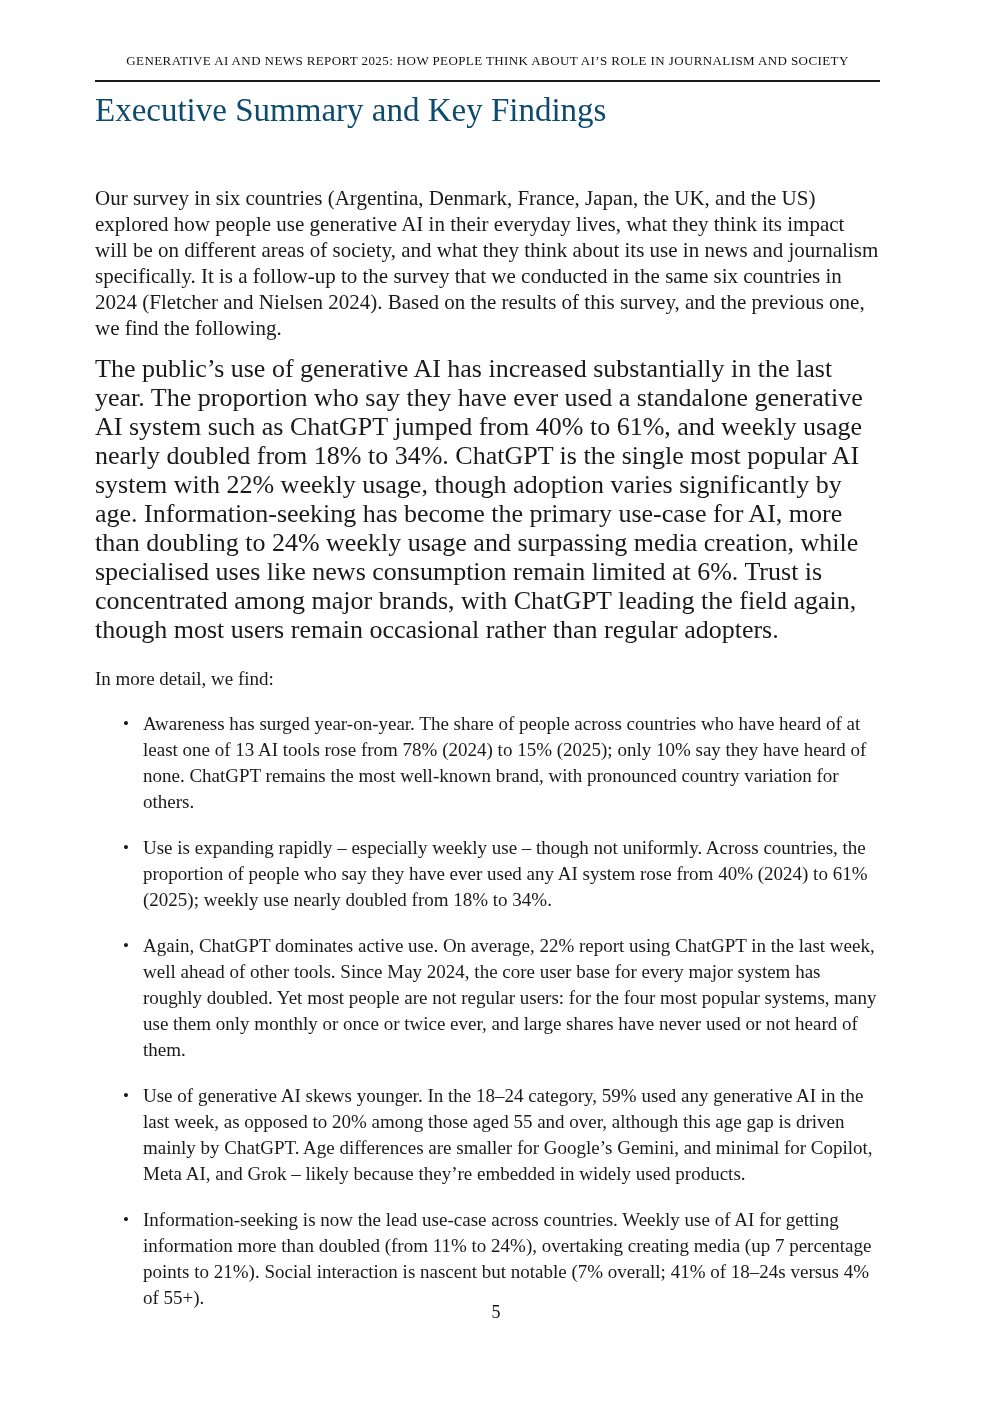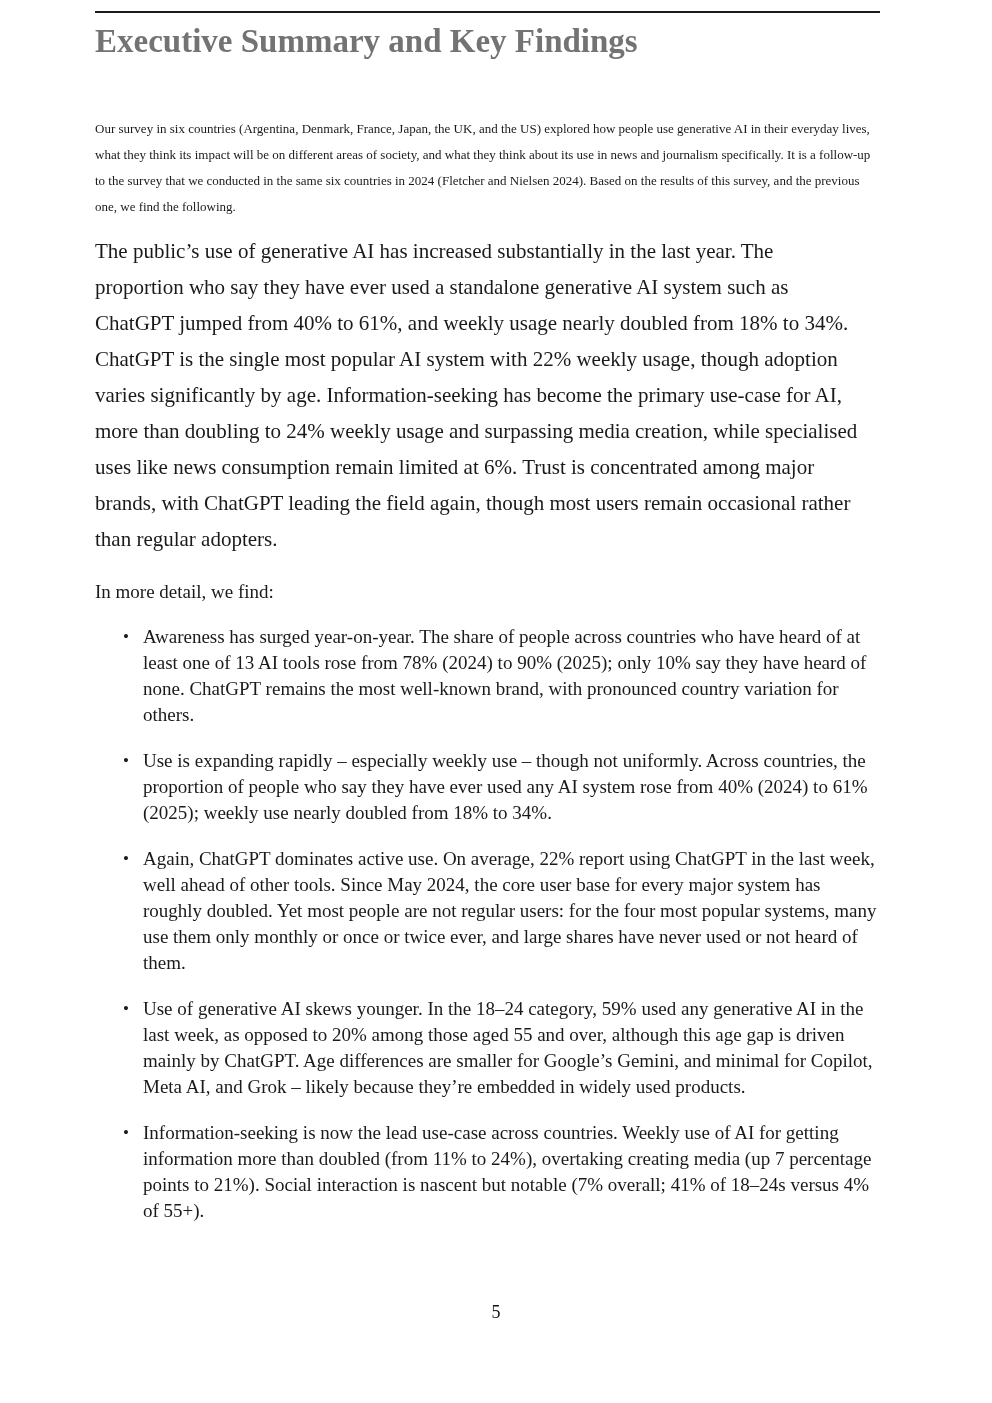--- a/index.html
+++ b/index.html
@@ -32,40 +32,40 @@
   .header-rule {
     margin-top: 11px;
     border: 0;
     border-bottom: 2px solid #1a1a1a;
     height: 0;
   }
   .page-title {
     margin: 8px 0 0 0;
     font-size: 33px;
     line-height: 40px;
-    font-weight: bold;
-    color: #737373;
+    font-weight: normal;
+    color: #0c4a6e;
   }
   .intro-paragraph {
     margin: 55px 0 0 0;
-    font-size: 13px;
+    font-size: 21px;
     line-height: 26px;
     text-align: left;
   }
   .section-heading {
     margin: 50px 0 0 0;
     font-size: 24px;
     line-height: 30px;
     font-weight: normal;
     color: #111111;
   }
   .section-paragraph {
     margin: 13px 16px 0 0;
-    font-size: 21px;
-    line-height: 36px;
+    font-size: 26px;
+    line-height: 29px;
   }
   .detail-lead {
     margin: 22px 0 0 0;
     font-size: 19px;
     line-height: 26px;
   }
   ul.key-findings {
     list-style: none;
     margin: 19px 0 0 0;
     padding: 0;
@@ -93,36 +93,37 @@
     font-size: 18px;
     line-height: 24px;
     color: #111111;
   }
 </style>
 </head>
 <body>
 
 <div class="content">
 
+  <div class="running-header">GENERATIVE AI AND NEWS REPORT 2025: HOW PEOPLE THINK ABOUT AI’S ROLE IN JOURNALISM AND SOCIETY</div>
 
   <hr class="header-rule">
 
   <h1 class="page-title">Executive Summary and Key Findings</h1>
 
   <p class="intro-paragraph">Our survey in six countries (Argentina, Denmark, France, Japan, the UK, and the US) explored how people use generative AI in their everyday lives, what they think its impact will be on different areas of society, and what they think about its use in news and journalism specifically. It is a follow-up to the survey that we conducted in the same six countries in 2024 (Fletcher and Nielsen 2024). Based on the results of this survey, and the previous one, we find the following.</p>
 
 
   <p class="section-paragraph">The public’s use of generative AI has increased substantially in the last year. The proportion who say they have ever used a standalone generative AI system such as ChatGPT jumped from 40% to 61%, and weekly usage nearly doubled from 18% to 34%. ChatGPT is the single most popular AI system with 22% weekly usage, though adoption varies significantly by age. Information-seeking has become the primary use-case for AI, more than doubling to 24% weekly usage and surpassing media creation, while specialised uses like news consumption remain limited at 6%. Trust is concentrated among major brands, with ChatGPT leading the field again, though most users remain occasional rather than regular adopters.</p>
 
   <p class="detail-lead">In more detail, we find:</p>
 
   <ul class="key-findings">
     <li>
       <span class="bullet-marker">•</span>
-      <span>Awareness has surged year-on-year. The share of people across countries who have heard of at least one of 13 AI tools rose from 78% (2024) to 90% (2025); only 10% say they have heard of none. ChatGPT remains the most well-known brand, with pronounced country variation for others.</span>
+      <span>Awareness has surged year-on-year. The share of people across countries who have heard of at least one of 13 AI tools rose from 78% (2024) to 15% (2025); only 10% say they have heard of none. ChatGPT remains the most well-known brand, with pronounced country variation for others.</span>
     </li>
     <li>
       <span class="bullet-marker">•</span>
       <span>Use is expanding rapidly – especially weekly use – though not uniformly. Across countries, the proportion of people who say they have ever used any AI system rose from 40% (2024) to 61% (2025); weekly use nearly doubled from 18% to 34%.</span>
     </li>
     <li>
       <span class="bullet-marker">•</span>
       <span>Again, ChatGPT dominates active use. On average, 22% report using ChatGPT in the last week, well ahead of other tools. Since May 2024, the core user base for every major system has roughly doubled. Yet most people are not regular users: for the four most popular systems, many use them only monthly or once or twice ever, and large shares have never used or not heard of them.</span>
     </li>
     <li>

